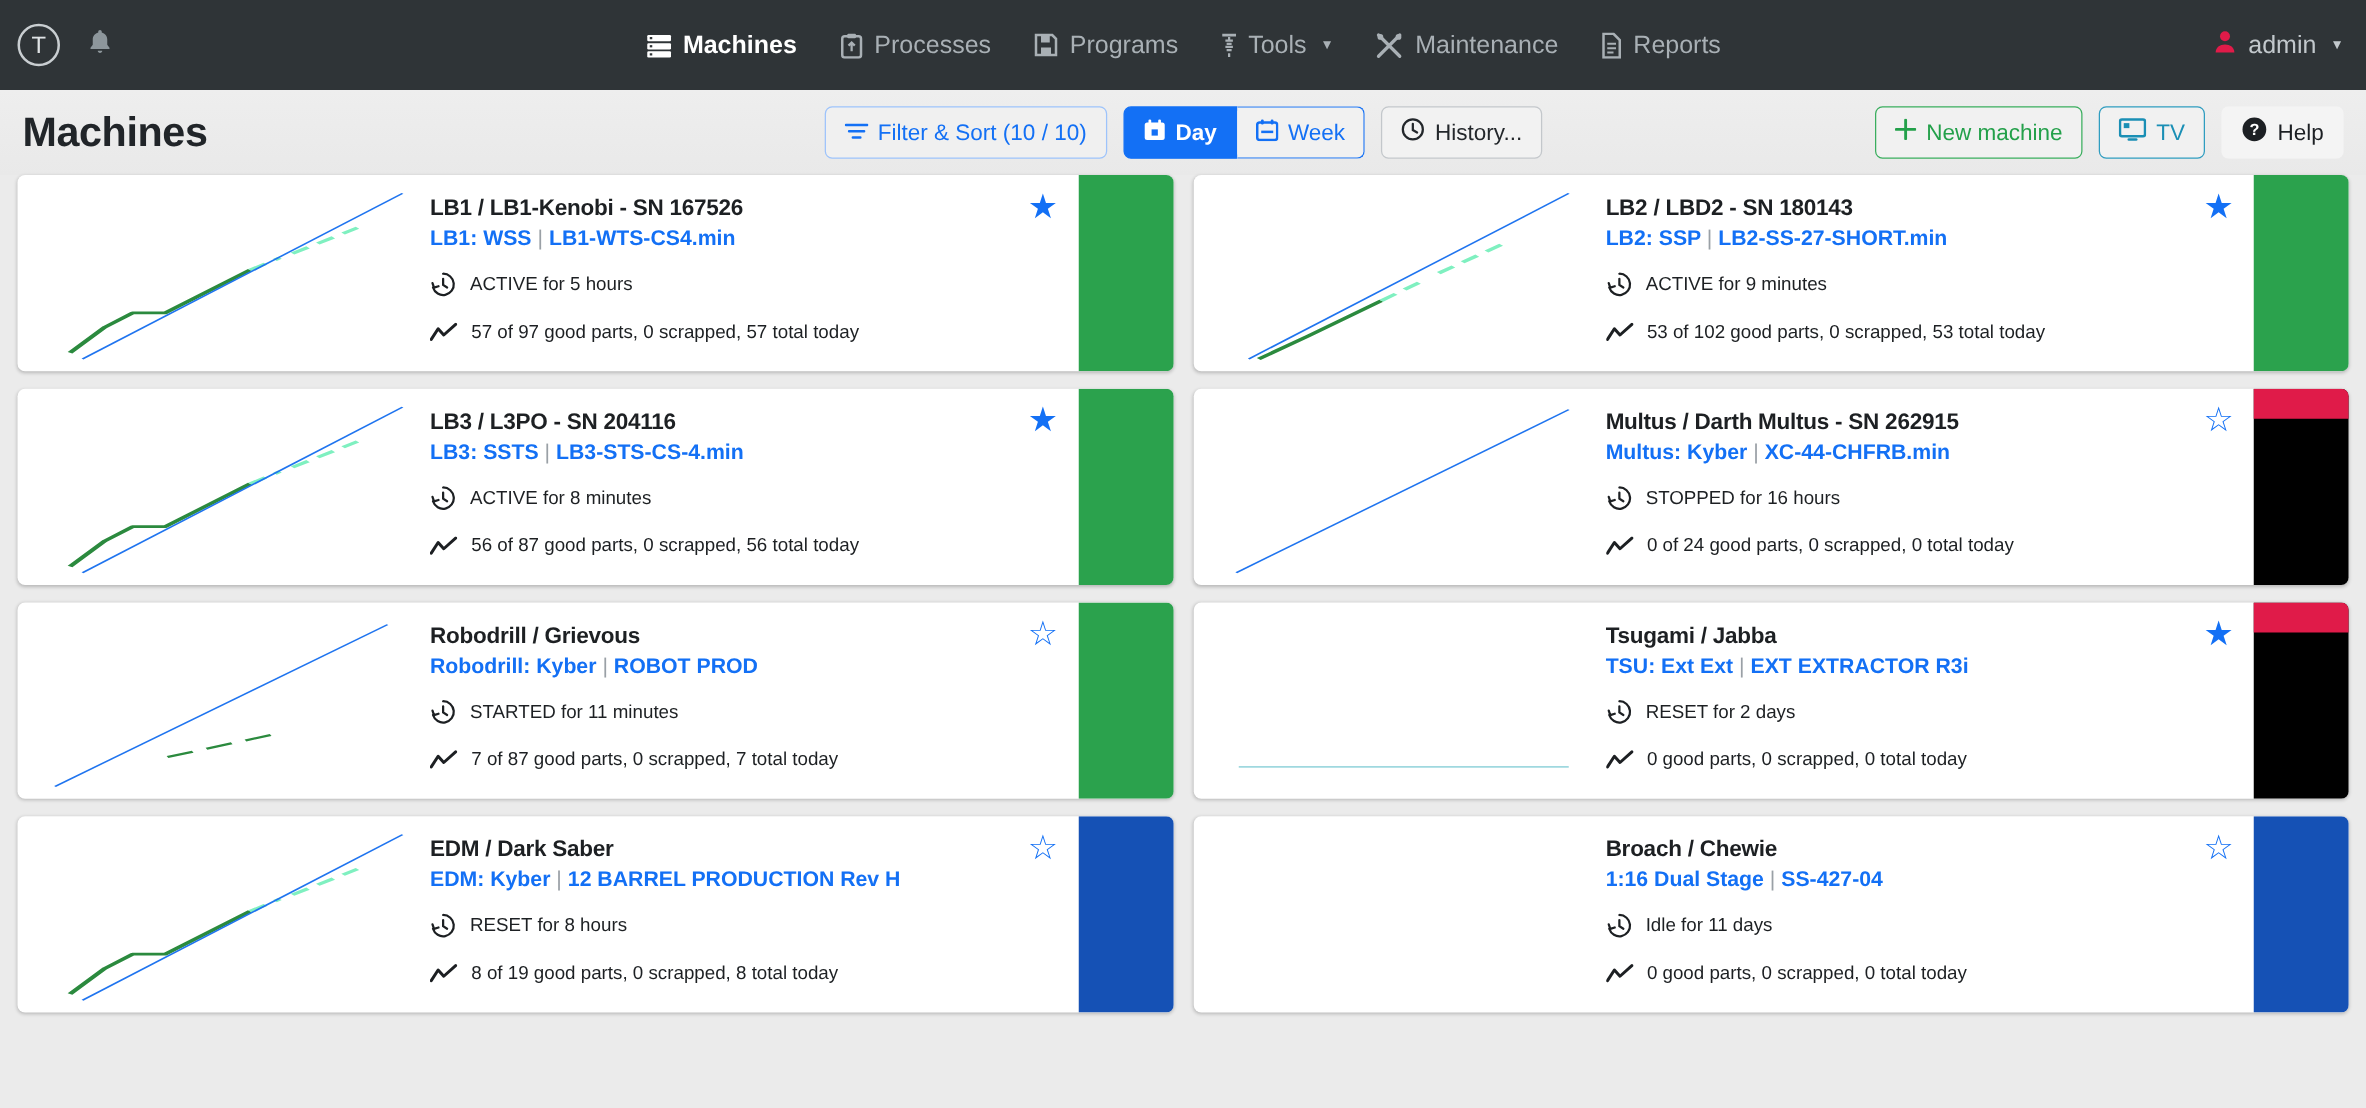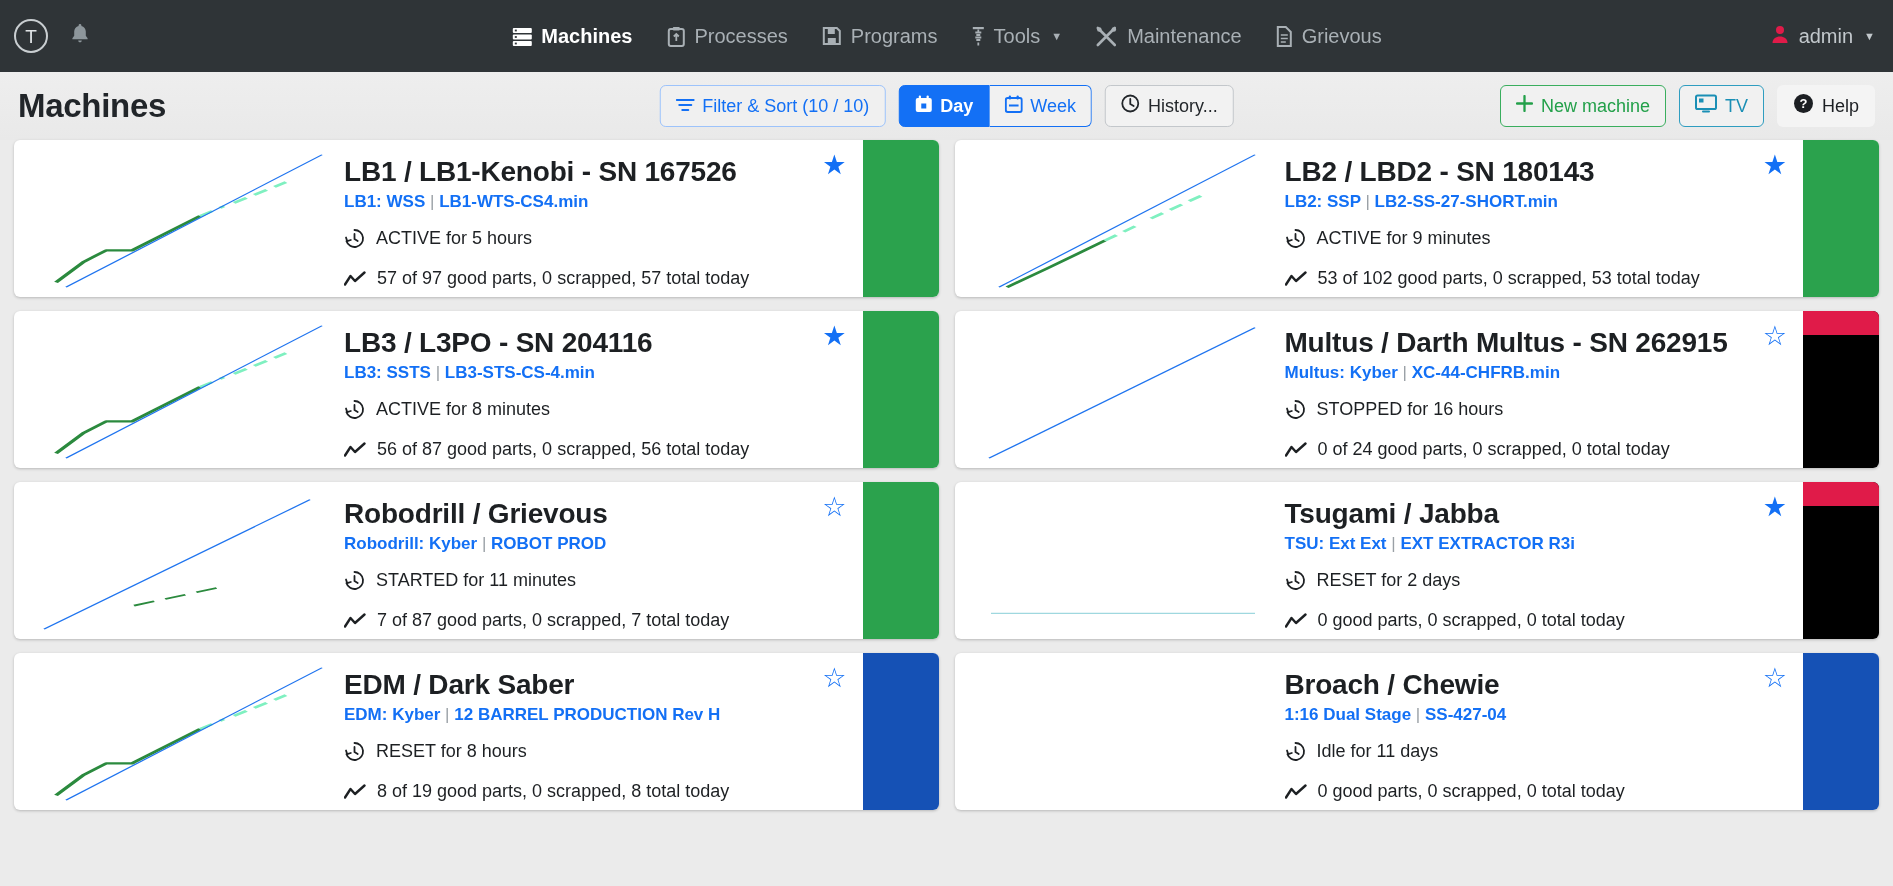--- a/index.html
+++ b/index.html
@@ -100,31 +100,31 @@
   .spark {
     width: 330px; flex: 0 0 330px;
     position: relative; overflow: hidden;
   }
   .spark svg { position: absolute; inset: 0; width: 100%; height: 100%; }
 
   .card-body {
     flex: 1; padding: 16px 0 0 0; position: relative; min-width: 0;
   }
   .card-title {
-    font-size: 28px; font-weight: 700; color: #1d2023;
+    font-size: 18px; font-weight: 700; color: #1d2023;
     letter-spacing: -0.2px; white-space: nowrap;
   }
   .card-sub {
     margin-top: 4px; font-size: 17px; font-weight: 600;
     color: #1370f5; white-space: nowrap;
   }
   .card-sub .sep { color: #9aa0a6; font-weight: 400; }
   .card-line {
     display: flex; align-items: center; gap: 11px;
-    margin-top: 16px; font-size: 18px; color: #1d2023;
+    margin-top: 16px; font-size: 15px; color: #1d2023;
   }
   .card-line.parts { margin-top: 19px; }
   .card-line svg { flex: 0 0 auto; display:block; }
 
   .star {
     position: absolute; top: 12px; right: 16px;
     font-size: 27px; line-height: 1; color: #1370f5;
   }
   .status-bar {
     width: 76px; flex: 0 0 76px;
@@ -206,21 +206,21 @@
       <span>Maintenance</span>
     </div>
 
     <div class="nav-item">
       <span>
         <svg width="17" height="21" viewBox="0 0 17 21">
             <path d="M2 1h8l5 5v14H2z" fill="none" stroke="#a9b0b5" stroke-width="2"></path>
             <path d="M5 9h7M5 12.5h7M5 16h5" stroke="#a9b0b5" stroke-width="1.6"></path>
           </svg>
       </span>
-      <span>Grievous</span>
+      <span>Reports</span>
     </div>
   </div>
 
   <div class="nav-right">
     <span>
       <svg width="20" height="20" viewBox="0 0 20 20">
           <circle cx="10" cy="6" r="4" fill="#e01b49"></circle>
           <path d="M2.5 19c0-4.2 3.4-6.5 7.5-6.5s7.5 2.3 7.5 6.5z" fill="#e01b49"></path>
         </svg>
     </span>

